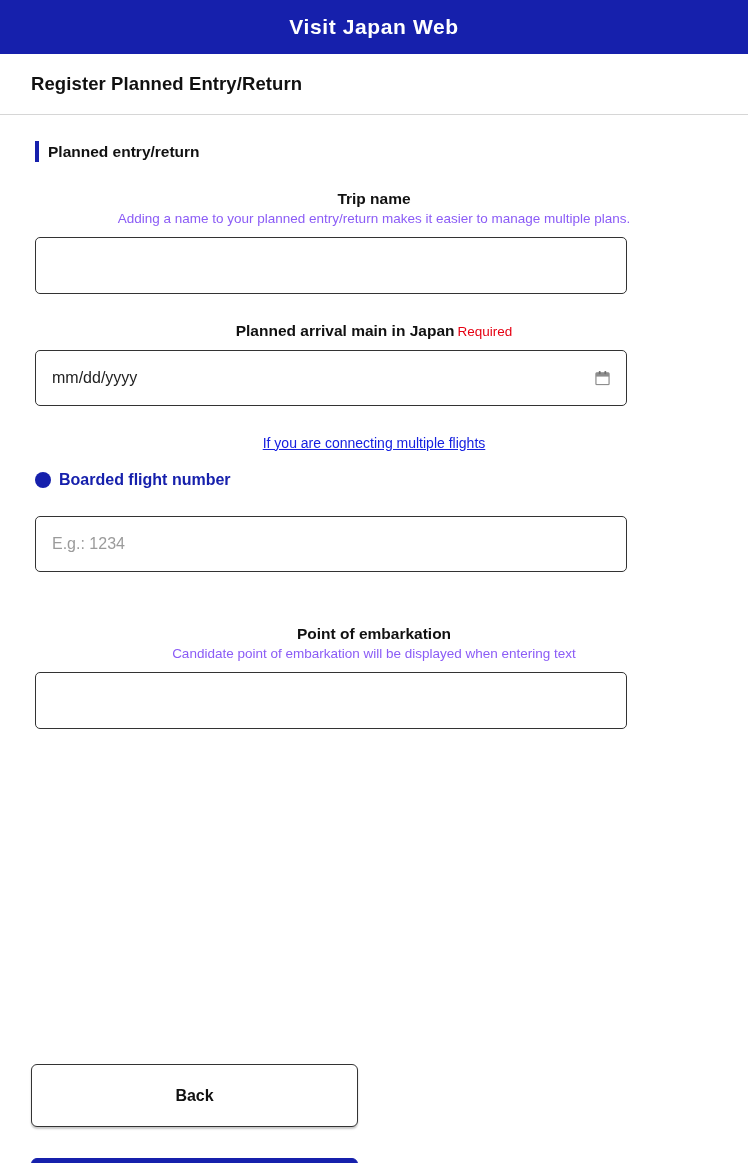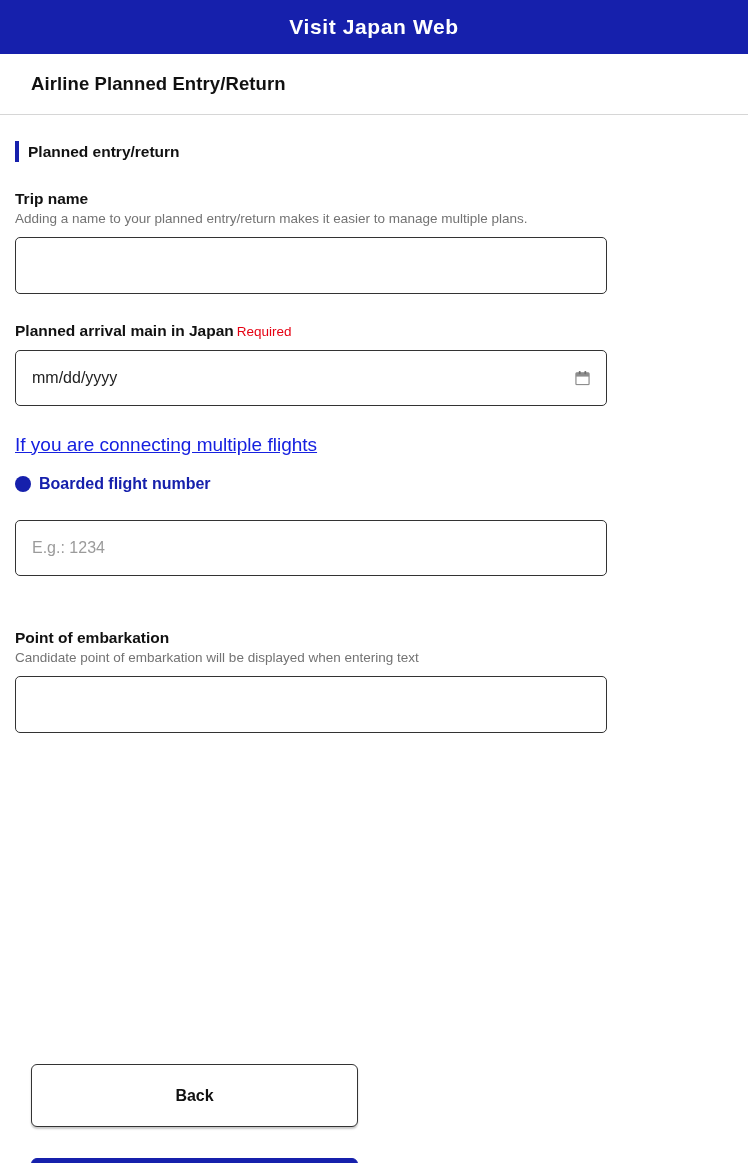--- a/index.html
+++ b/index.html
@@ -42,21 +42,22 @@
   .page-head h1 {
     margin: 0;
     font-size: 18.5px;
     font-weight: bold;
     color: #111111;
     letter-spacing: 0.1px;
   }
 
   
   .content {
-    padding: 0 15px;
+    padding: 0 35px;
+    text-align: center;
   }
 
   .section-title {
     display: flex;
     align-items: center;
     margin-top: 26px;
   }
   .section-bar {
     width: 4px;
     height: 21px;
@@ -80,21 +81,21 @@
     line-height: 1.25;
   }
   .req {
     color: #e60012;
     font-size: 13.5px;
     font-weight: normal;
     margin-left: 3px;
   }
   .field-note {
     font-size: 13.5px;
-    color: #737373;
+    color: #8b5cf6;
     line-height: 1.3;
     margin-top: 2px;
   }
 
   .input-box {
     margin-top: 9px;
     width: 592px;
     height: 56px;
     border: 1.5px solid #333333;
     border-radius: 5px;
@@ -125,21 +126,21 @@
     width: 0;
     height: 0;
     border-left: 7px solid transparent;
     border-right: 7px solid transparent;
     border-top: 8px solid #555555;
   }
 
   .link-row { margin-top: 28px; }
   .ext-link {
     color: #1620e0;
-    font-size: 19px;
+    font-size: 14px;
     cursor: pointer;
   }
 
   .bullet-head {
     display: flex;
     align-items: center;
     margin-top: 19px;
   }
   .bullet-dot {
     width: 16px;
@@ -190,21 +191,21 @@
   }
 </style>
 </head>
 <body>
 
 <div class="appbar">
   <div class="appbar-title">Visit Japan Web</div>
 </div>
 
 <div class="page-head">
-  <h1>Airline Planned Entry/Return</h1>
+  <h1>Register Planned Entry/Return</h1>
 </div>
 
 <div class="content">
 
   <div class="section-title">
     <span class="section-bar"></span>
     <span class="section-title-text">Planned entry/return</span>
   </div>
 
   <div class="field-group">

